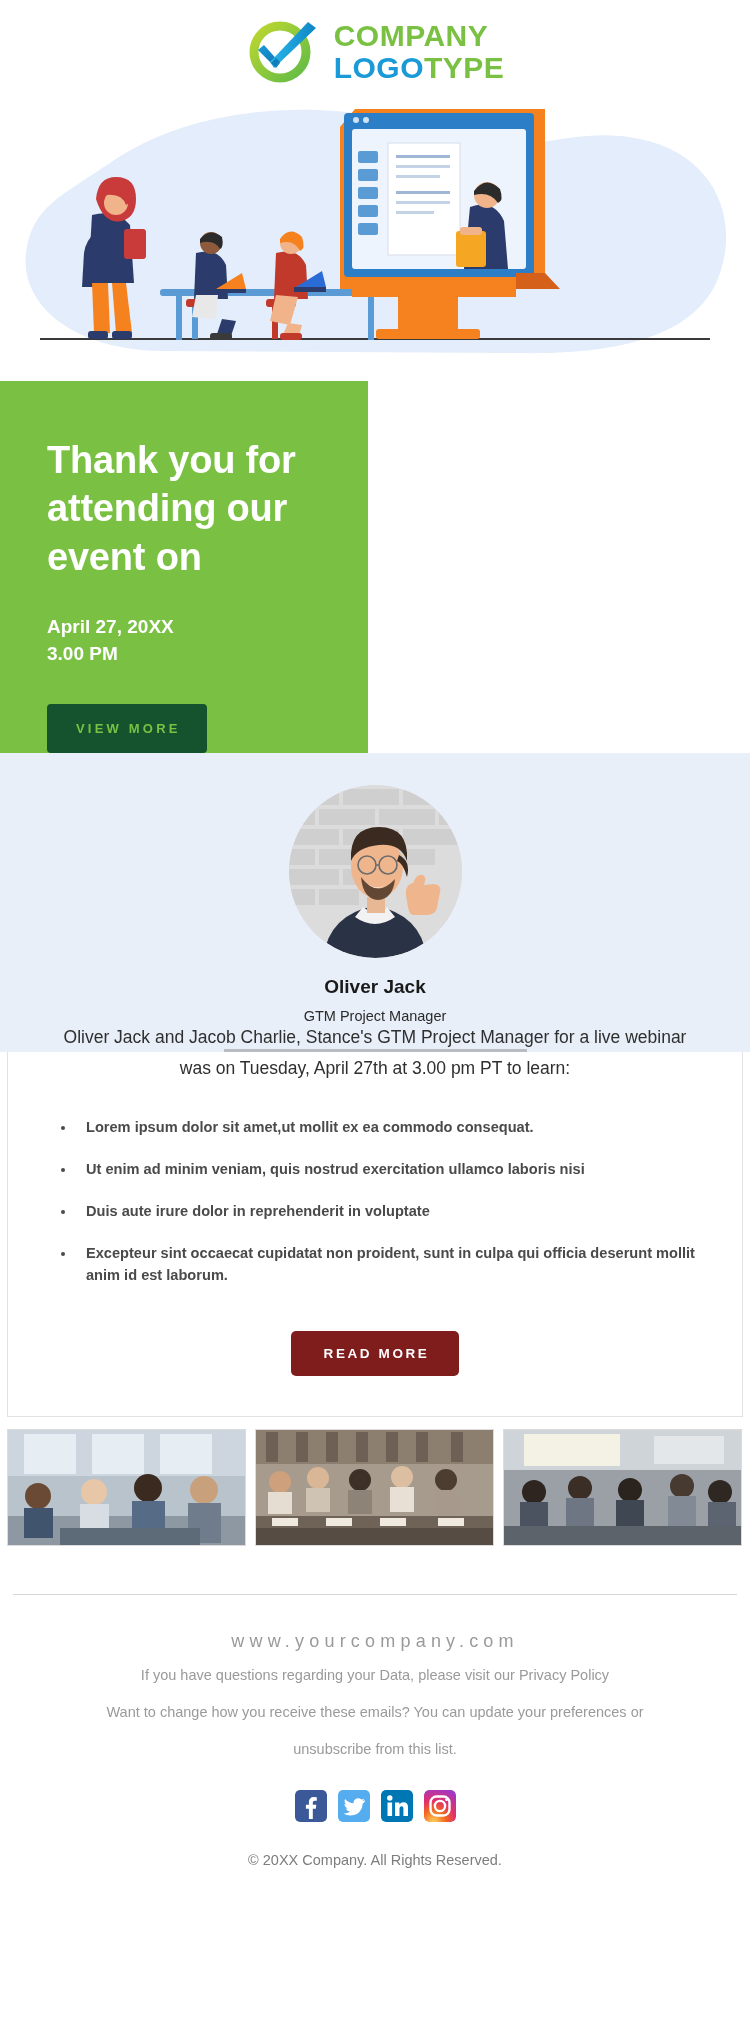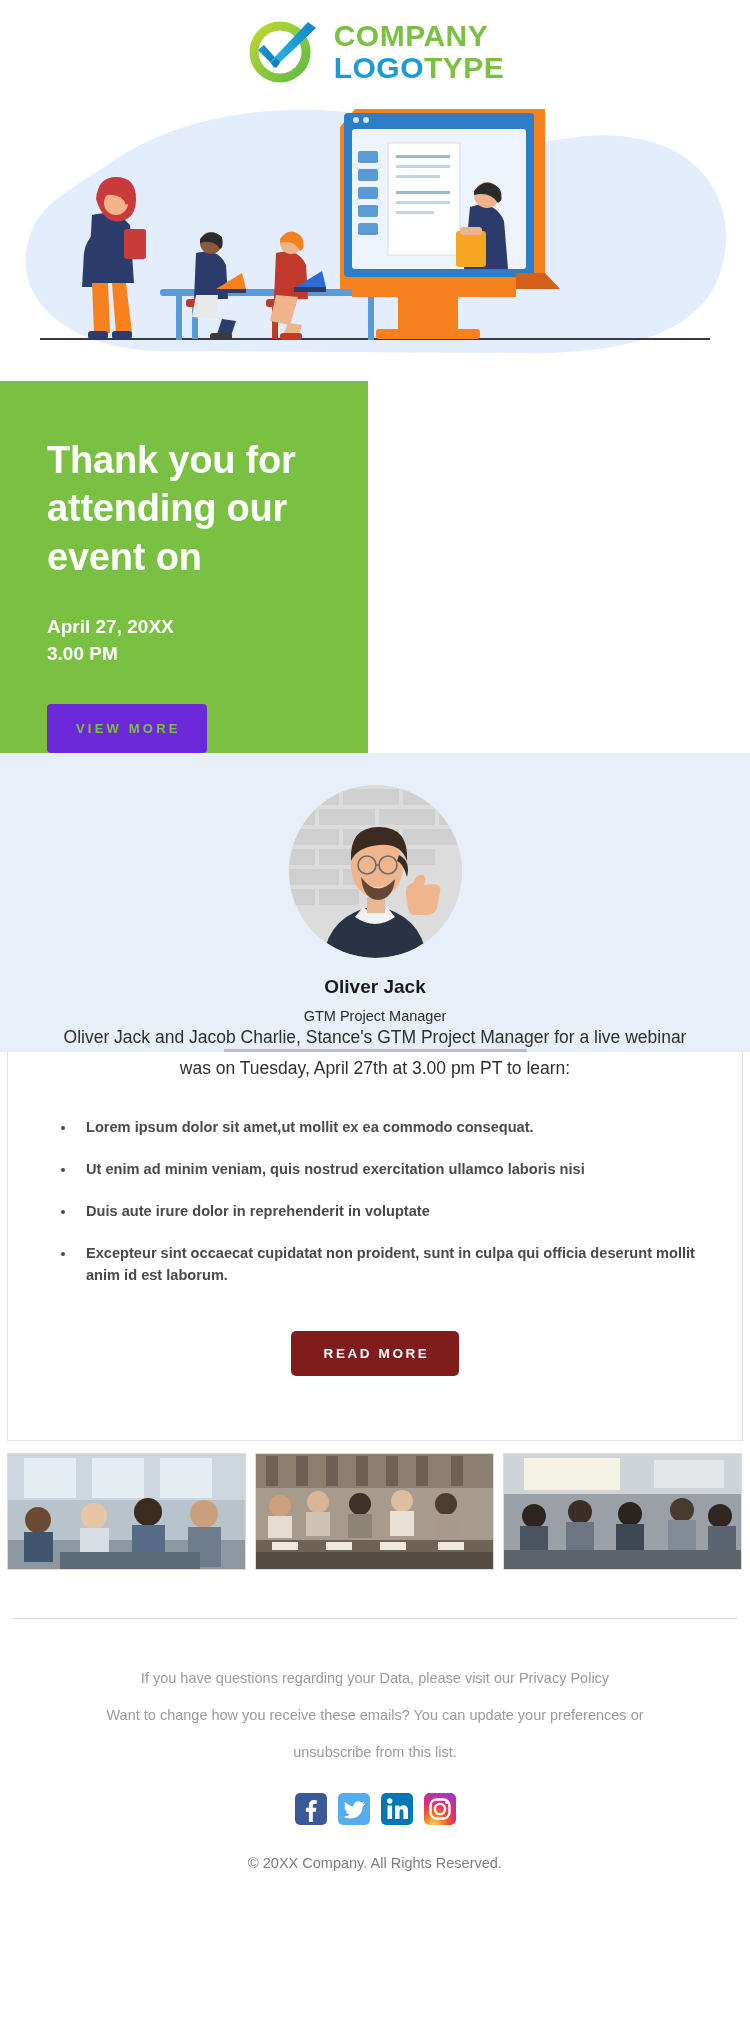--- a/index.html
+++ b/index.html
@@ -40,21 +40,21 @@
     padding: 55px 0 0 47px;
   }
   .band-left h1 {
     font-size: 38px; font-weight: bold; line-height: 1.27;
     letter-spacing: -0.2px; max-width: 300px;
   }
   .band-date {
     margin-top: 32px; font-size: 19px; font-weight: 600; line-height: 1.45;
   }
   .btn-view {
-    margin-top: 36px; display: inline-block; background: #6d28d9; color: #7ac143;
+    margin-top: 36px; display: inline-block; background: #14532d; color: #7ac143;
     font-size: 13px; font-weight: bold; letter-spacing: 3.2px;
     padding: 17px 26px 17px 29px; border-radius: 4px; border: none; cursor: pointer;
     font-family: "Liberation Sans", sans-serif;
   }
   .band-right {
     flex: 1; background: #e8eff9; display: flex; flex-direction: column;
     align-items: center; padding-top: 32px;
   }
   .avatar {
     width: 173px; height: 173px; border-radius: 50%; overflow: hidden;
@@ -66,21 +66,21 @@
   .cn-logo { margin-top: 26px; display: flex; flex-direction: column; align-items: center; }
   .cn-mark { width: 74px; height: 58px; }
   .cn-text { margin-top: 11px; font-size: 16px; font-weight: bold; letter-spacing: 0.6px; }
   .cn-text .gray { color: #58595b; }
   .cn-text .blue { color: #1a9ad7; }
   .cn-rule { margin-top: 25px; width: 303px; height: 3px; background: #b9bcc0; }
 
   
   .body-card {
     margin: 0 7px; width: 736px; border: 1px solid #e2e2e2; border-top: none;
-    background: #fff; padding: 38px 40px 64px 40px;
+    background: #fff; padding: 38px 40px 40px 40px;
   }
   .lede {
     text-align: center; font-size: 17.5px; line-height: 1.75; color: #2f2f2f;
     padding: 0 6px;
   }
   .bullets { margin: 34px 0 0 28px; }
   .bullets li {
     font-size: 14.6px; font-weight: bold; color: #4a4a4a; line-height: 1.5;
     margin-bottom: 20px; padding-left: 10px;
   }
@@ -398,20 +398,21 @@
             <rect x="204" y="72" width="28" height="28" fill="#5b6470"></rect>
         </g>
         <rect x="0" y="96" width="237" height="19" fill="#5c636b"></rect>
       </svg>
     </div>
   </div>
 
   <div class="footer-rule"></div>
 
   <div class="footer">
+    <div class="site">www.yourcompany.com</div>
     <div class="foot-line">If you have questions regarding your Data, please visit our Privacy Policy</div>
     <div class="foot-line">Want to change how you receive these emails? You can update your preferences or</div>
     <div class="foot-line">unsubscribe from this list.</div>
 
     <div class="socials">
       <svg class="soc" viewBox="0 0 32 32">
         <rect width="32" height="32" rx="4" fill="#3b5998"></rect>
         <path d="M19.6 10.8h2.2V7.3q-1.1-.2-3-.2-2.3 0-3.6 1.3t-1.3 3.7v2.7h-3v3.9h3V29h3.9V18.7h3l.5-3.9h-3.5v-2.3q0-1.7 1.8-1.7z" fill="#fff"></path>
       </svg>
       <svg class="soc" viewBox="0 0 32 32">

